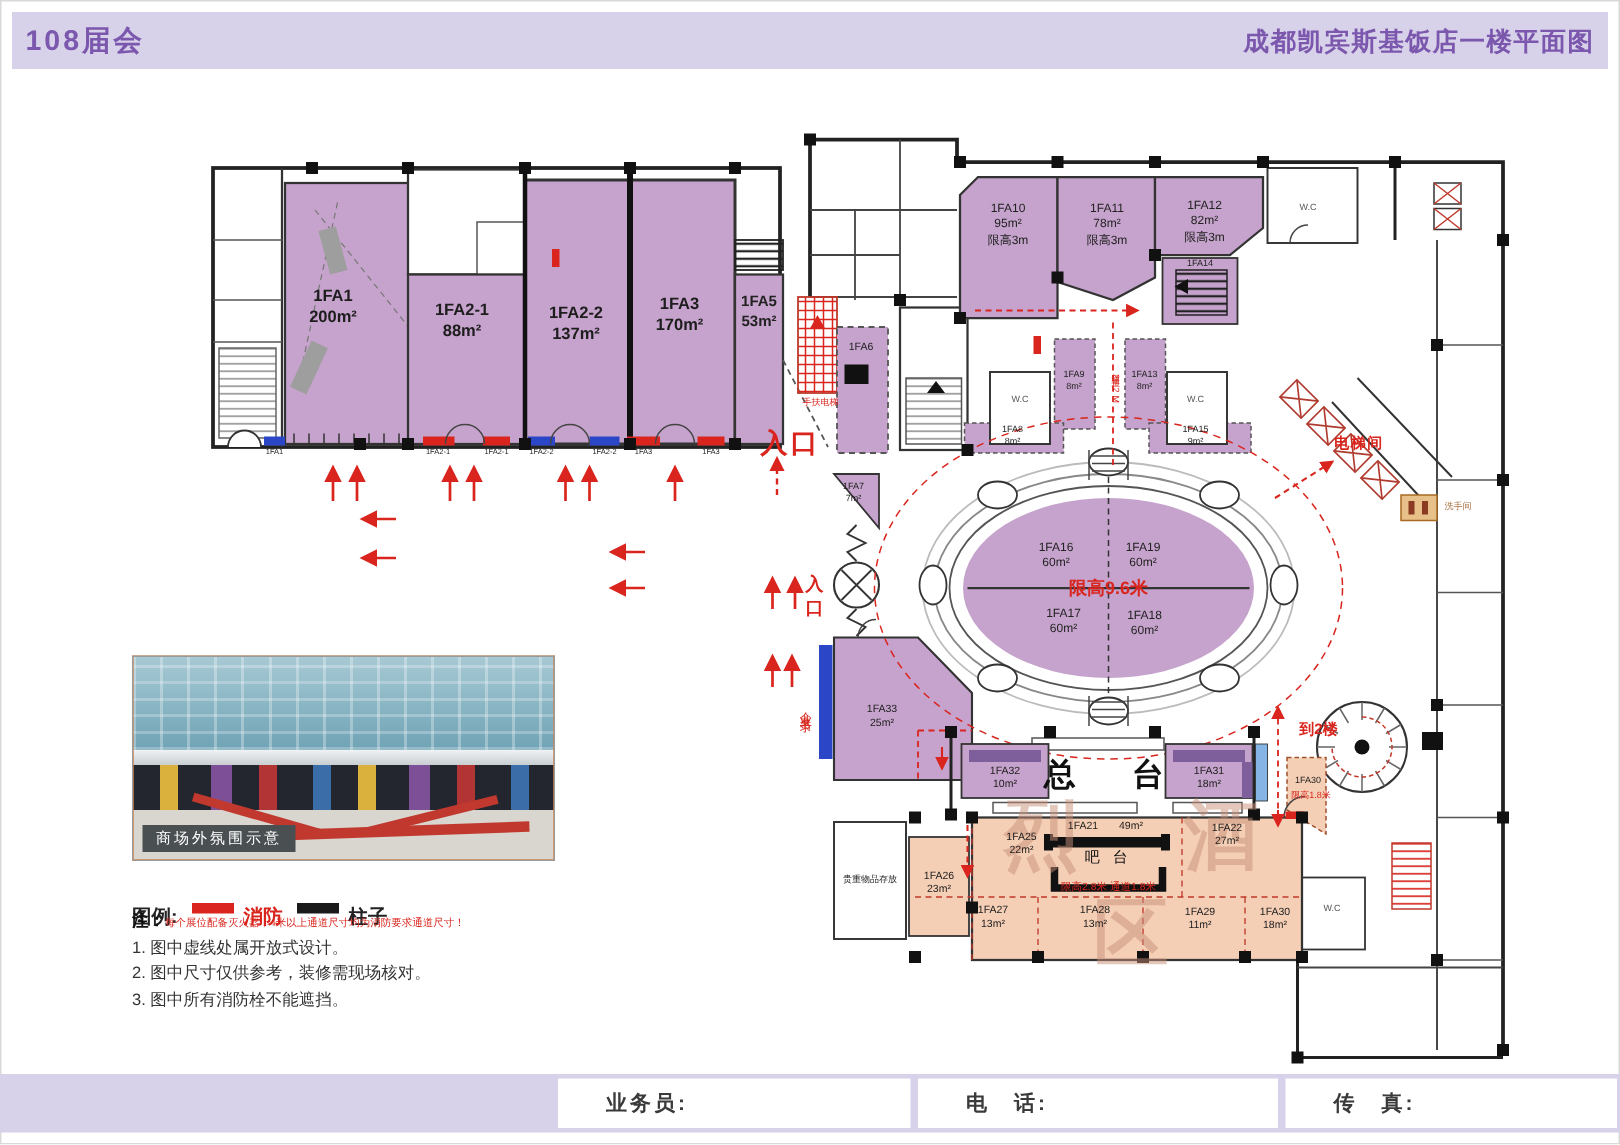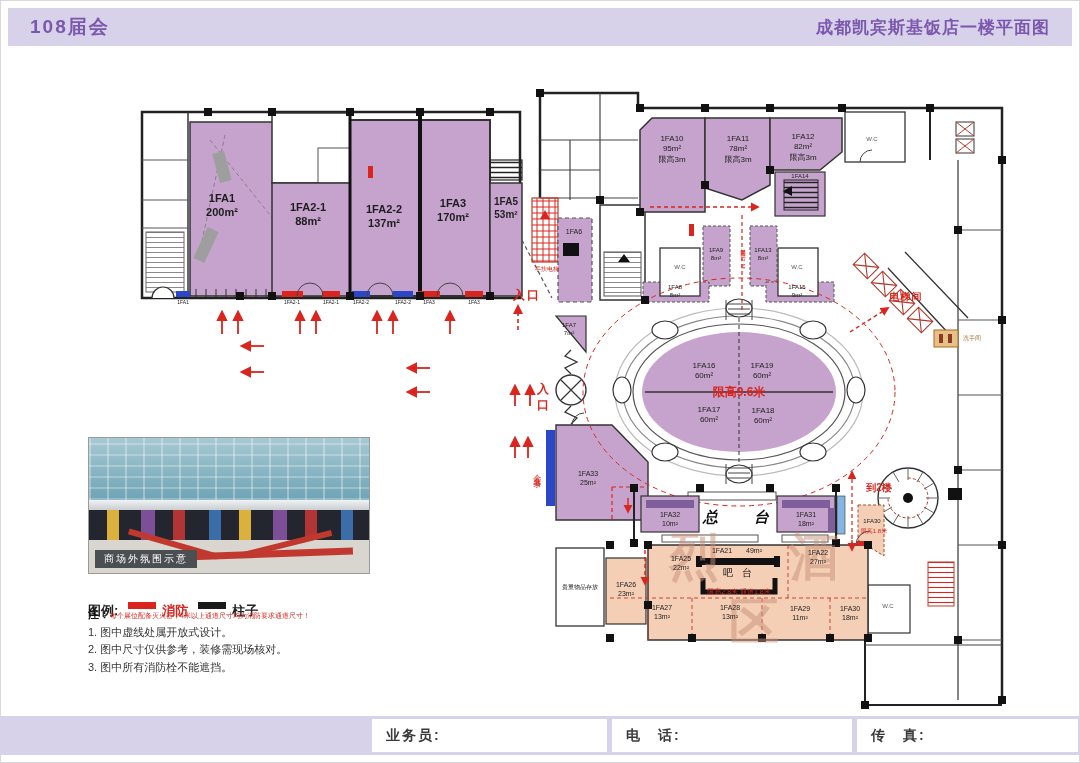--- a/index.html
+++ b/index.html
@@ -1,33 +1,33 @@
 <!DOCTYPE html>
 <html><head>
 <meta charset="utf-8">
 <style>
   html,body{margin:0;padding:0;background:#fff;}
   .page{position:relative;width:1080px;height:763px;background:#fff;overflow:hidden;
         font-family:"Liberation Sans","DejaVu Sans",sans-serif;box-shadow:inset 0 0 0 1px #d9d9d9;}
   
   .hdr{position:absolute;left:8px;top:8px;width:1064px;height:38px;background:#d7d1e9;
-       display:flex;align-items:center;justify-content:space-between;padding:0 22px;box-sizing:border-box;}
+       display:flex;align-items:center;justify-content:space-between;padding:0 9px;box-sizing:border-box;}
   .hdr .lt{font-size:19px;font-weight:bold;color:#7b57ad;letter-spacing:2px;}
   .hdr .rt{font-size:17px;font-weight:bold;color:#7b57ad;letter-spacing:1px;text-align:right;}
   
   svg.plan{position:absolute;left:0;top:0;z-index:1;}
   .lbl{position:absolute;z-index:3;transform:translate(-50%,-50%);text-align:center;
        white-space:pre-line;line-height:1.3;color:#222;}
   .s5{font-size:5px;}.s6{font-size:6px;}.s7{font-size:7px;}.s8{font-size:8px;}
   .rm{font-size:10px;}
   .rml{font-size:11px;font-weight:bold;color:#1d1d1d;}
   .red{color:#d9251d;}
   .redb{color:#d9251d;font-weight:bold;}
   .vert{writing-mode:vertical-rl;letter-spacing:2px;}
-  .desk{font-size:15px;font-weight:bold;letter-spacing:16px;color:#111;font-style:italic;}
+  .desk{font-size:21px;font-weight:bold;letter-spacing:16px;color:#111;}
   .bartxt{font-size:10px;font-weight:normal;color:#111;letter-spacing:3px;}
   .wm{font-size:50px;font-weight:bold;color:#c9907a;opacity:.5;letter-spacing:28px;z-index:2;}
   .tan{color:#a87340;}
   
   .photo{position:absolute;left:88px;top:437px;width:280px;height:135px;background:#f97316;
          border:1px solid #9a9a9a;overflow:hidden;z-index:3;}
   .photo>div{position:absolute;}
   .ph-glass{left:0;top:0;right:0;height:62px;
      background:repeating-linear-gradient(90deg,rgba(255,255,255,.3) 0 2px,rgba(0,0,0,0) 2px 18px),
                 repeating-linear-gradient(0deg,rgba(255,255,255,.25) 0 2px,rgba(0,0,0,0) 2px 11px),
@@ -43,21 +43,21 @@
   .ph-cap{left:6px;bottom:5px;background:#4a4f52;color:#fff;font-size:10px;padding:2px 9px;letter-spacing:2px;}
   
   .legend{position:absolute;left:88px;top:602px;z-index:3;display:flex;align-items:flex-start;font-size:13px;font-weight:bold;color:#222;}
   .legend .sw{display:inline-block;width:28px;height:7px;margin:0 6px 0 10px;}
   .notes{position:absolute;left:88px;top:606px;z-index:3;color:#333;font-size:11px;line-height:1.6;}
   .notes .rnote{font-size:7px;color:#d9251d;}
   .notes .npre{font-weight:bold;color:#111;}
   
   .foot{position:absolute;left:0;top:716px;width:1080px;height:39px;background:#d7d1e9;z-index:3;}
   .fcell{position:absolute;top:3px;height:33px;background:#fff;display:flex;align-items:center;
-         padding-left:14px;box-sizing:border-box;font-size:14px;font-weight:bold;color:#3a3a3a;letter-spacing:2px;}
+         padding-left:32px;box-sizing:border-box;font-size:14px;font-weight:bold;color:#3a3a3a;letter-spacing:2px;}
 </style>
 </head>
 <body>
 
 <div class="page">
 
   <div class="hdr">
     <span class="lt">108届会</span>
     <span class="rt">成都凯宾斯基饭店一楼平面图</span>
   </div>
@@ -418,21 +418,21 @@
 25m²</span>
 
   <span class="lbl s5" style="left:183px;top:302px;">1FA1</span>
   <span class="lbl s5" style="left:292px;top:302px;">1FA2-1</span>
   <span class="lbl s5" style="left:331px;top:302px;">1FA2-1</span>
   <span class="lbl s5" style="left:361px;top:302px;">1FA2-2</span>
   <span class="lbl s5" style="left:403px;top:302px;">1FA2-2</span>
   <span class="lbl s5" style="left:429px;top:302px;">1FA3</span>
   <span class="lbl s5" style="left:474px;top:302px;">1FA3</span>
 
-  <span class="lbl redb" style="left:527px;top:296px;font-size:12px;letter-spacing:2px;">入口</span>
+  <span class="lbl redb" style="left:527px;top:296px;font-size:18px;letter-spacing:2px;">入口</span>
   <span class="lbl redb" style="left:543px;top:398px;font-size:12px;">入
 口</span>
   <span class="lbl s6 red" style="left:547px;top:270px;">手扶电梯</span>
   <span class="lbl s6 red vert" style="left:742px;top:258px;">通道2.2M</span>
   <span class="lbl redb" style="left:906px;top:296px;font-size:10px;letter-spacing:1px;">电梯间</span>
   <span class="lbl s6 tan" style="left:972px;top:339px;">洗手间</span>
   <span class="lbl redb" style="left:879px;top:487px;font-size:10px;">到2楼</span>
   <span class="lbl desk" style="left:744px;top:517px;">总  台</span>
   <span class="lbl bartxt" style="left:739px;top:572px;">吧 台</span>
   <span class="lbl s8 red vert" style="left:536px;top:472px;">企业名录</span>

